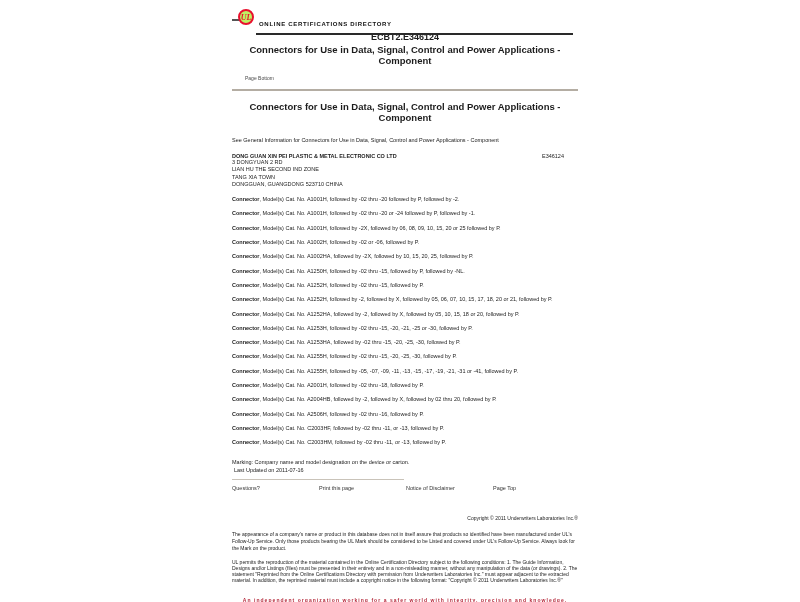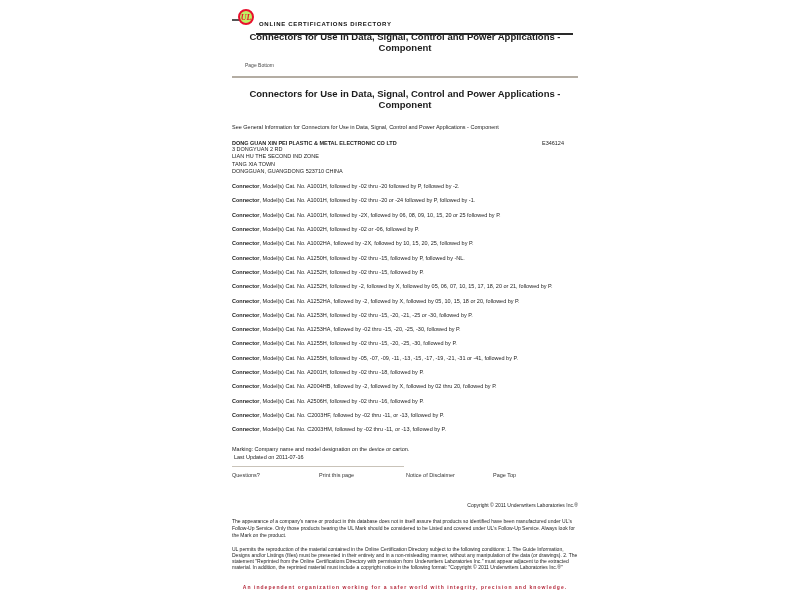--- a/index.html
+++ b/index.html
@@ -56,20 +56,21 @@
 <div class="page">
 
   <div class="masthead">
     <span class="pre-line"></span>
     <span class="ul-logo">UL</span>
     <div class="masthead-title-wrap">
       <span class="masthead-title">ONLINE CERTIFICATIONS DIRECTORY</span>
     </div>
   </div>
 
+  <div class="code-line">ECBT2.E346124</div>
   <div class="page-title">Connectors for Use in Data, Signal, Control and Power Applications - Component</div>
   <div><span class="page-bottom">Page Bottom</span></div>
   <hr class="rule-major">
 
   <div class="section-heading">Connectors for Use in Data, Signal, Control and Power Applications - Component</div>
   <div class="general-info">See General Information for Connectors for Use in Data, Signal, Control and Power Applications - Component</div>
 
   <div class="company-line">
     <span class="company-name">DONG GUAN XIN PEI PLASTIC &amp; METAL ELECTRONIC CO LTD</span>
     <span class="file-number">E346124</span>

